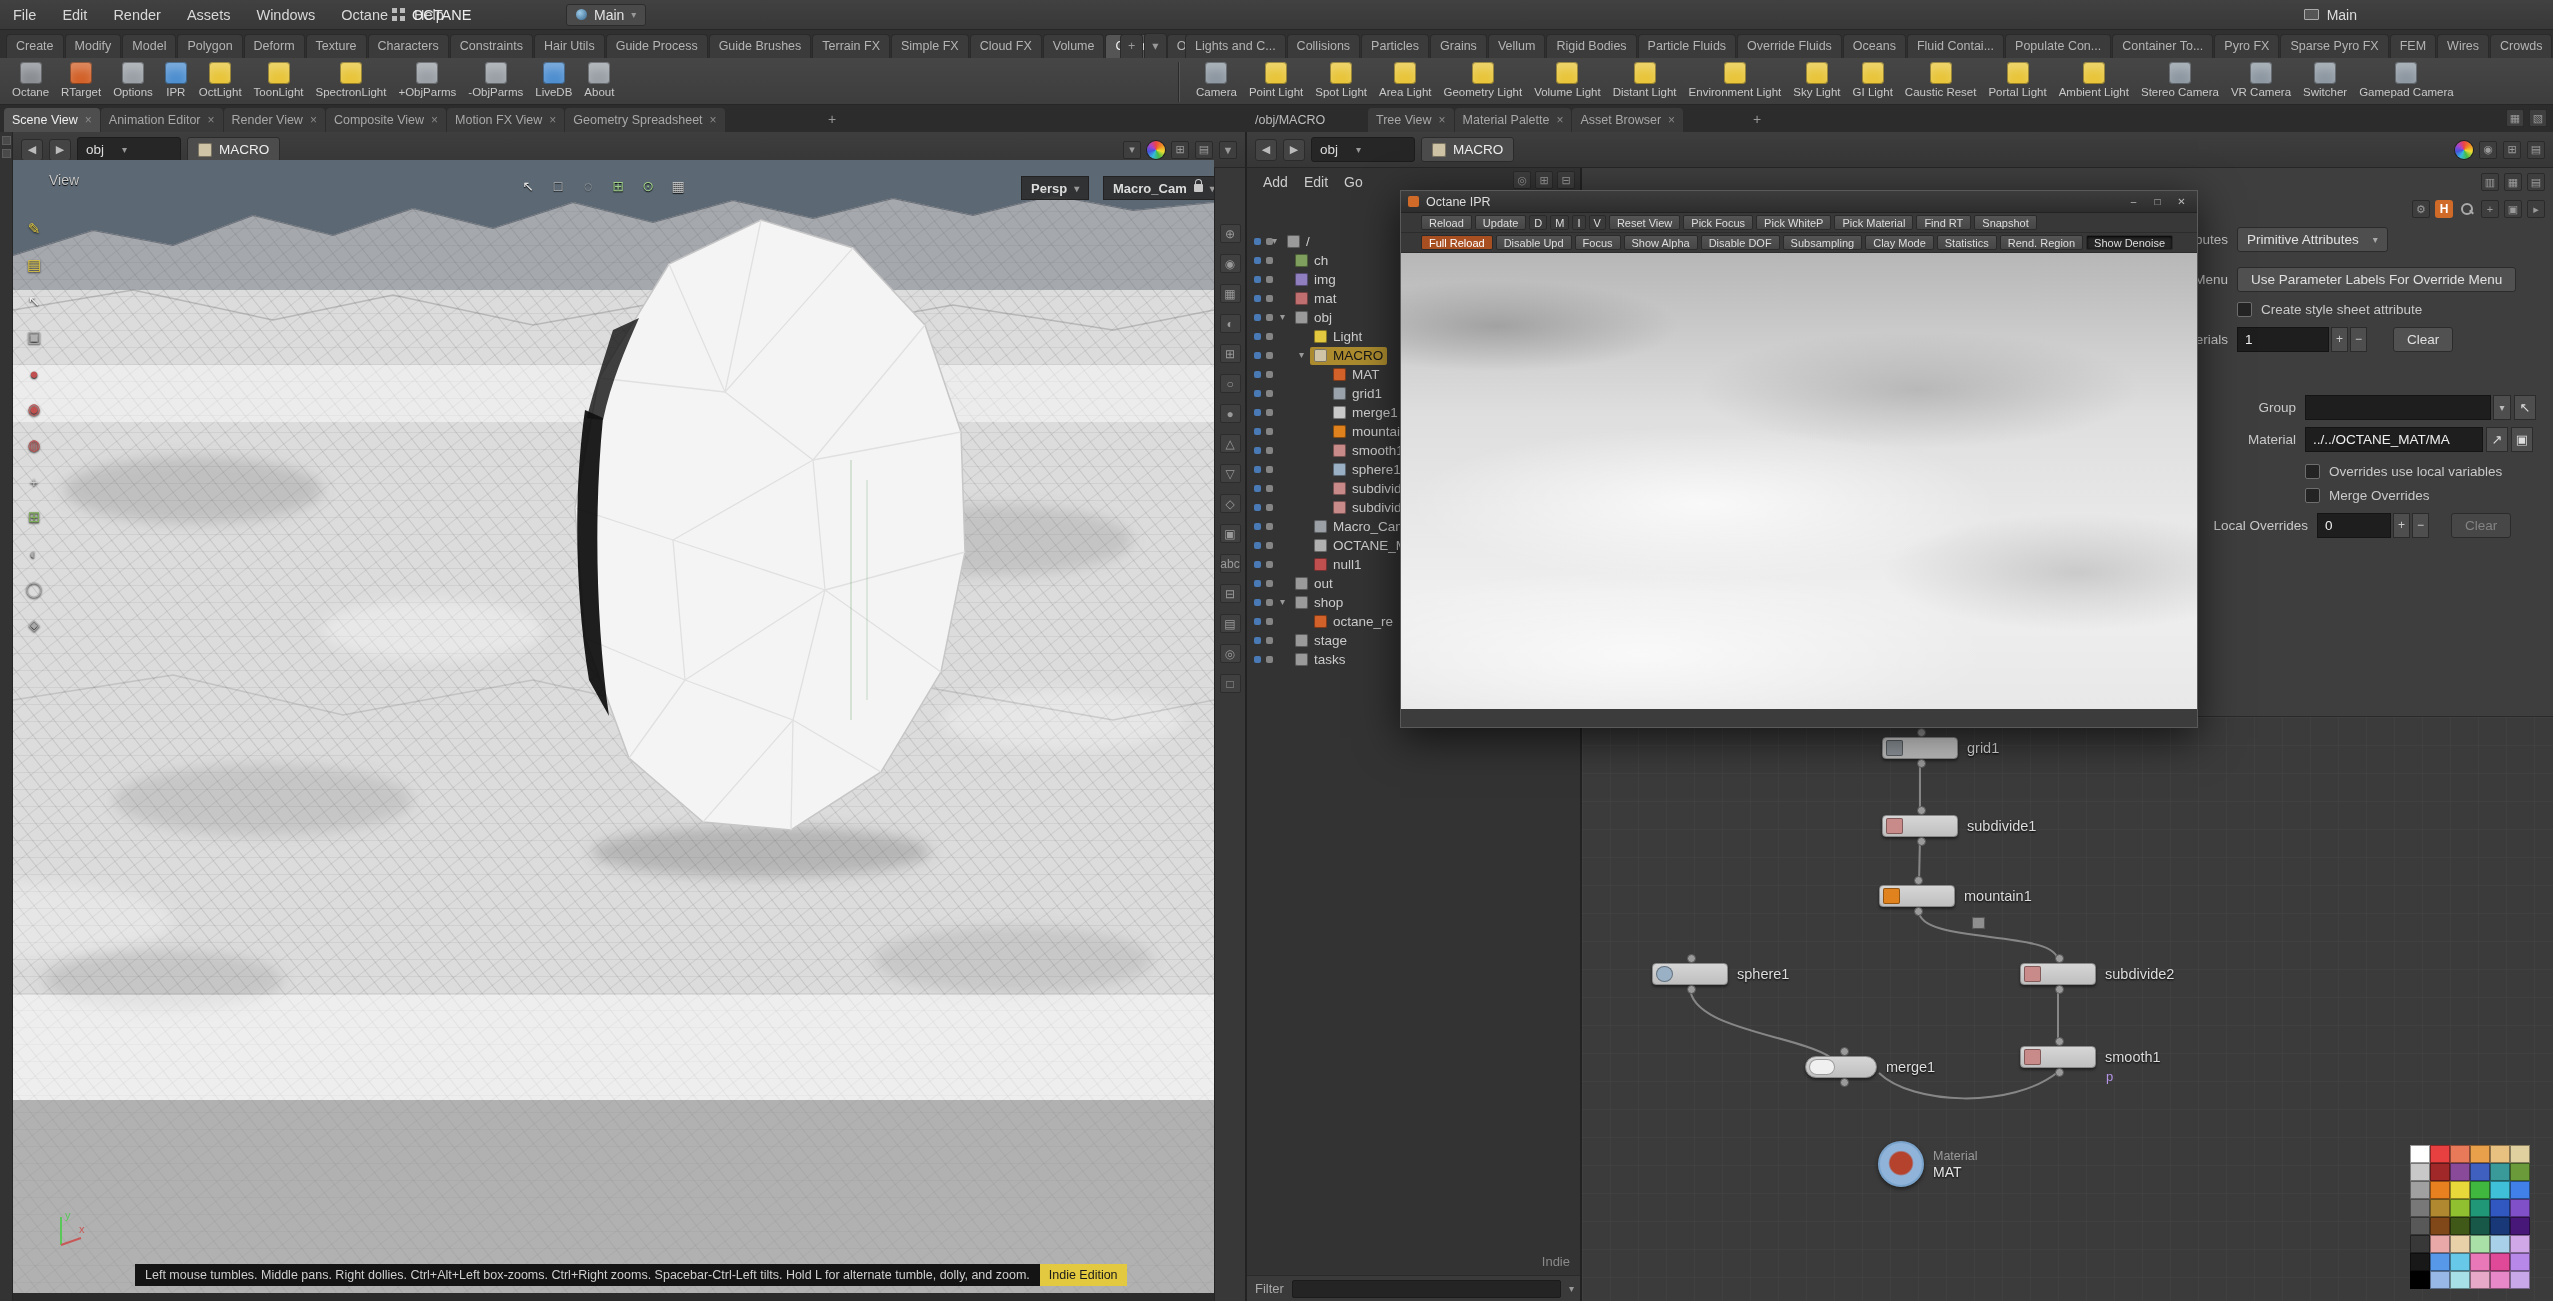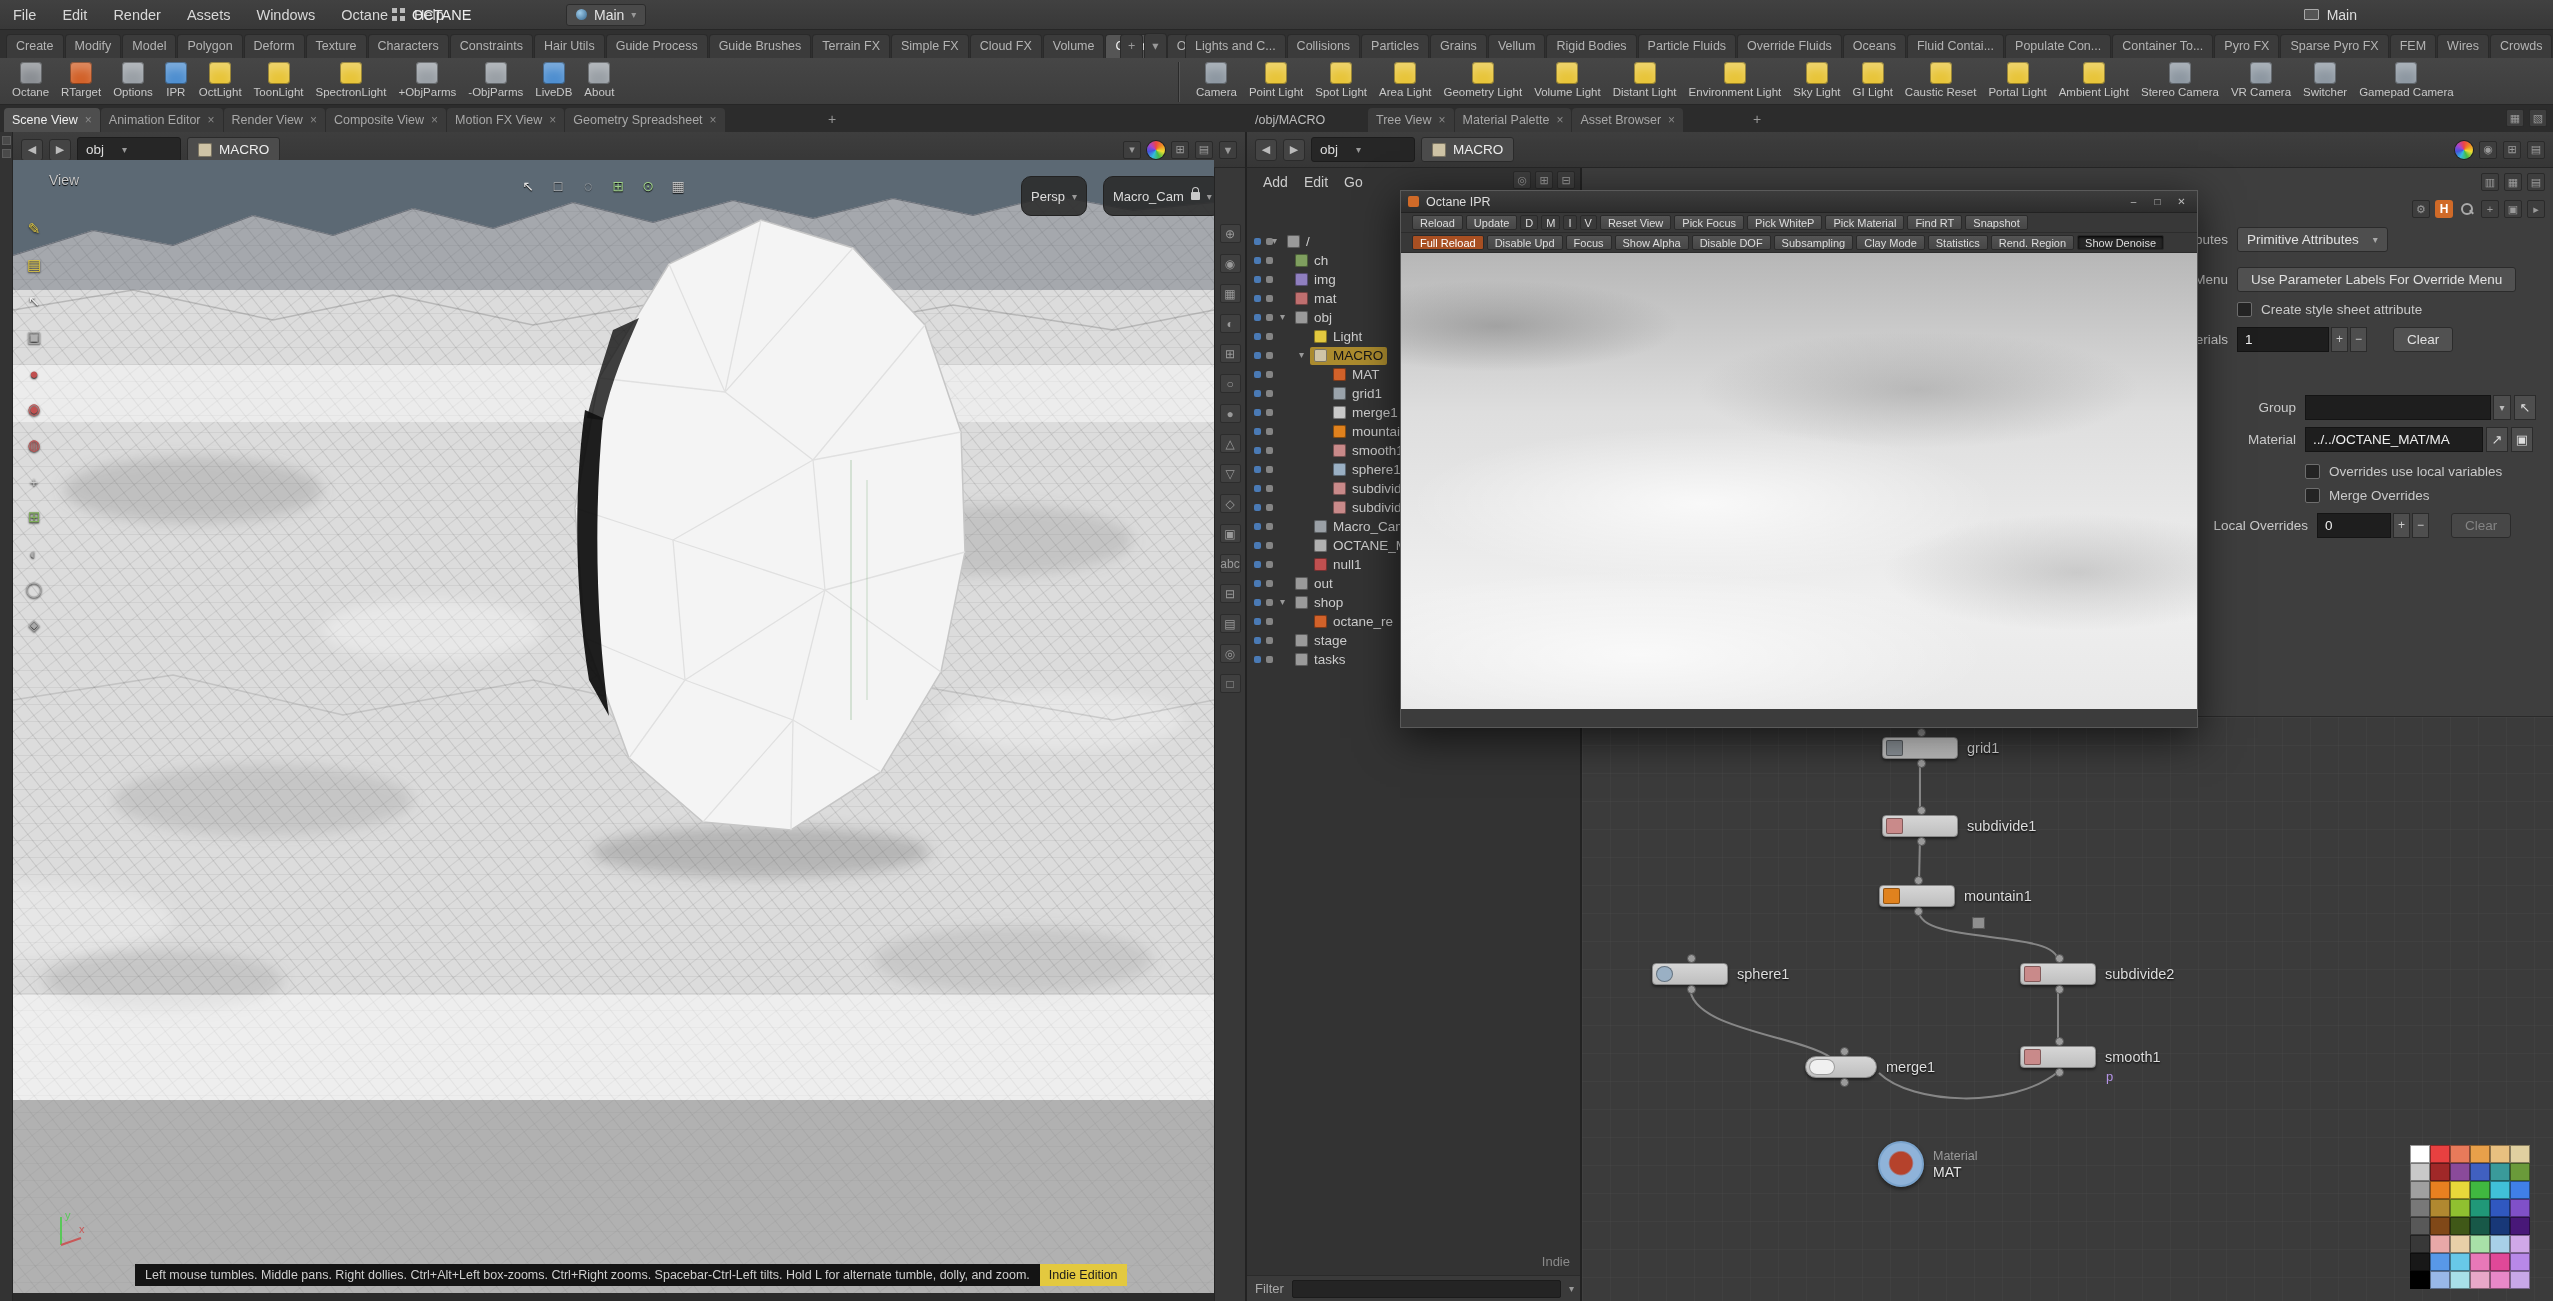--- a/index.html
+++ b/index.html
@@ -67,21 +67,21 @@
   
   #left-gutter { left:0; top:132px; width:13px; height:1169px; background:#333; border-right:1px solid #252525; }
   .gut-ic { width:9px; height:9px; margin:4px auto 2px; background:#4a4a4a; border:1px solid #5d5d5d; }
 
   
   #viewport { left:13px; top:160px; width:1201px; height:1133px; background:#5c6974; overflow:hidden; }
   #scene-svg { position:absolute; left:0; top:0; }
   .vp-label { position:absolute; left:36px; top:12px; color:#c9c9c9; font-size:14px; text-shadow:0 1px 1px #000; z-index:5; }
   .vp-topbar { position:absolute; left:505px; top:16px; display:flex; gap:10px; z-index:5; }
   .vt-ic { width:20px; height:20px; display:flex; align-items:center; justify-content:center; font-size:14px; text-shadow:0 1px 1px #000; }
-  .vchip { position:absolute; top:16px; background:rgba(42,42,42,.88); border:1px solid #222; border-radius:10px; color:#ddd; font-size:13px; height:40px; display:flex; align-items:center; padding:0 9px; gap:7px; z-index:5; }
+  .vchip { position:absolute; top:16px; background:rgba(42,42,42,.88); border:1px solid #222; border-radius:0; color:#ddd; font-size:13px; height:24px; display:flex; align-items:center; padding:0 9px; gap:7px; z-index:5;font-weight:bold; }
   .vchip::after { content:"▾"; color:#999; font-size:10px; }
   #persp-chip { left:1008px; }
   #cam-chip { left:1090px; }
   .lock-ic { width:9px; height:8px; background:#c8c8c8; border-radius:1px; position:relative; }
   .lock-ic::before { content:""; position:absolute; left:1px; top:-5px; width:5px; height:5px; border:1.5px solid #c8c8c8; border-bottom:none; border-radius:4px 4px 0 0; }
   .vp-lefttools { position:absolute; left:4px; top:58px; width:34px; display:flex; flex-direction:column; gap:14px; align-items:center; z-index:5; }
   .lt-ic { width:24px; height:22px; display:flex; align-items:center; justify-content:center; font-size:15px; text-shadow:0 1px 2px #000; }
   #helpbar { position:absolute; left:122px; bottom:7px; height:22px; display:inline-flex; align-items:center; background:#141414; padding-left:10px; gap:10px; z-index:6; }
   #helpbar .htext { font-size:12.5px; color:#cfcfcf; white-space:nowrap; }
   .indie-badge { background:#e3c93f; color:#1a1a1a; font-size:12.5px; padding:3px 9px; height:22px; display:flex; align-items:center; }
@@ -160,21 +160,21 @@
   .palette { position:absolute; left:828px; top:428px; display:grid; grid-template-columns:repeat(6,20px); grid-auto-rows:18px; }
   .sw { border:1px solid rgba(0,0,0,.4); }
 
   
   #ipr-window { left:1400px; top:190px; width:798px; height:538px; background:#3c3c3c; border:1px solid #5a5a5a; box-shadow:0 10px 40px rgba(0,0,0,.65); z-index:50; }
   .ipr-title { height:22px; background:linear-gradient(#3c3c3c,#2d2d2d); border-bottom:1px solid #222; display:flex; align-items:center; gap:7px; padding:0 7px; }
   .ipr-title .tic { width:11px; height:11px; border-radius:2px; background:#d06a28; }
   .ipr-title .ttl { color:#ddd; font-size:12.5px; flex:1; }
   .winbtn { width:17px; height:15px; color:#bbb; font-size:10px; display:flex; align-items:center; justify-content:center; }
   .winbtn.mn::before{content:"–";} .winbtn.mx::before{content:"□";} .winbtn.cl::before{content:"✕";}
-  .ipr-row { height:20px; display:flex; align-items:center; gap:3px; padding:0 11px; background:#383838; border-bottom:1px solid #2c2c2c; }
+  .ipr-row { height:20px; display:flex; align-items:center; gap:3px; padding:0 20px; background:#383838; border-bottom:1px solid #2c2c2c; }
   .ibtn { height:15px; background:linear-gradient(#545454,#464646); border:1px solid #2a2a2a; border-radius:2px; color:#ddd; font-size:11px; display:flex; align-items:center; padding:0 7px; white-space:nowrap; }
   .ibtn.mini { padding:0 4px; background:#3a3a3a; }
   .ibtn.danger { background:#a84f22; color:#fff; }
   .ibtn.pressed { background:#262626; box-shadow:inset 0 1px 3px #000; }
   .ipr-status { height:18px; background:#2a3321; color:#9fe47a; font-family:"DejaVu Sans Mono", monospace; font-size:11.5px; display:flex; align-items:center; padding:0 7px; white-space:nowrap; }
   .ipr-render { width:796px; height:456px;
     background:
       radial-gradient(ellipse 280px 70px at 12% 16%, rgba(130,130,130,.55), transparent 65%),
       radial-gradient(ellipse 340px 90px at 65% 30%, rgba(145,145,145,.45), transparent 65%),
       radial-gradient(ellipse 420px 110px at 38% 55%, rgba(255,255,255,.75), transparent 70%),

